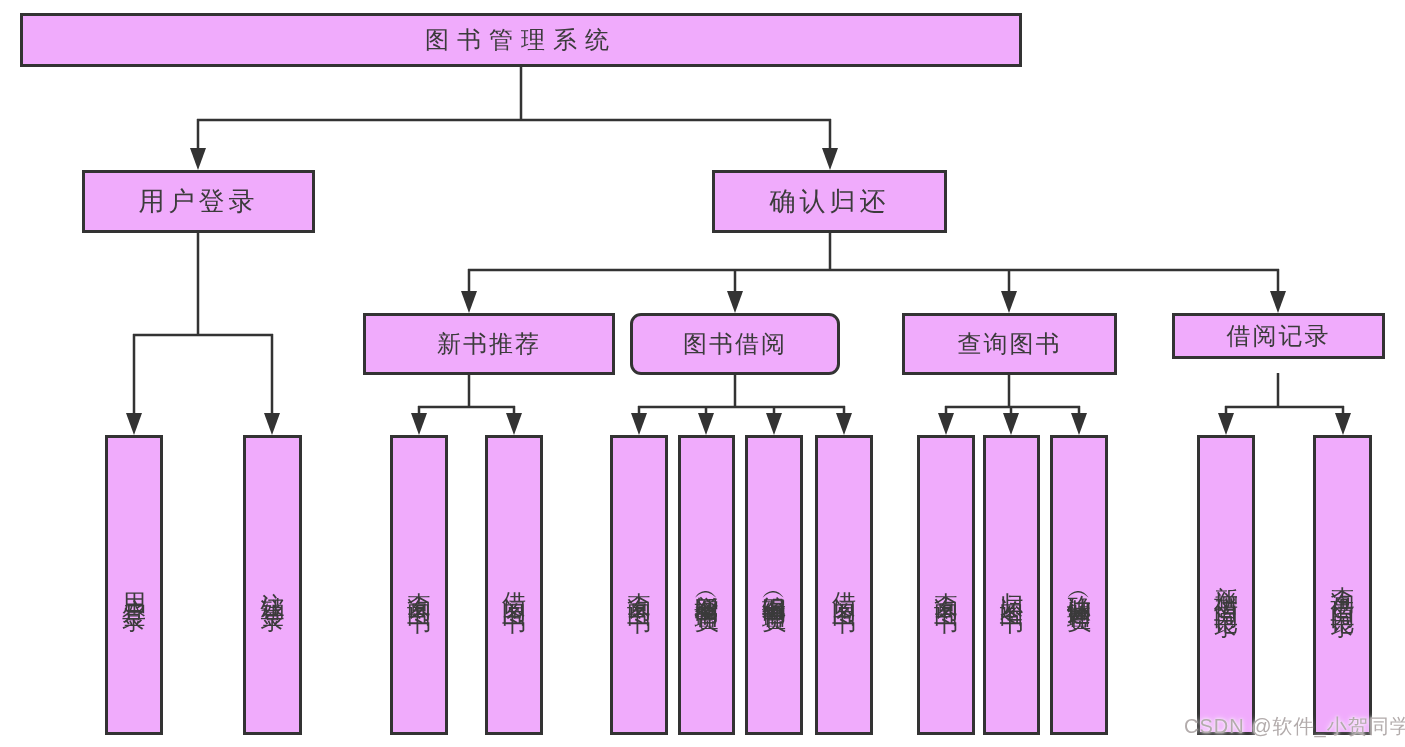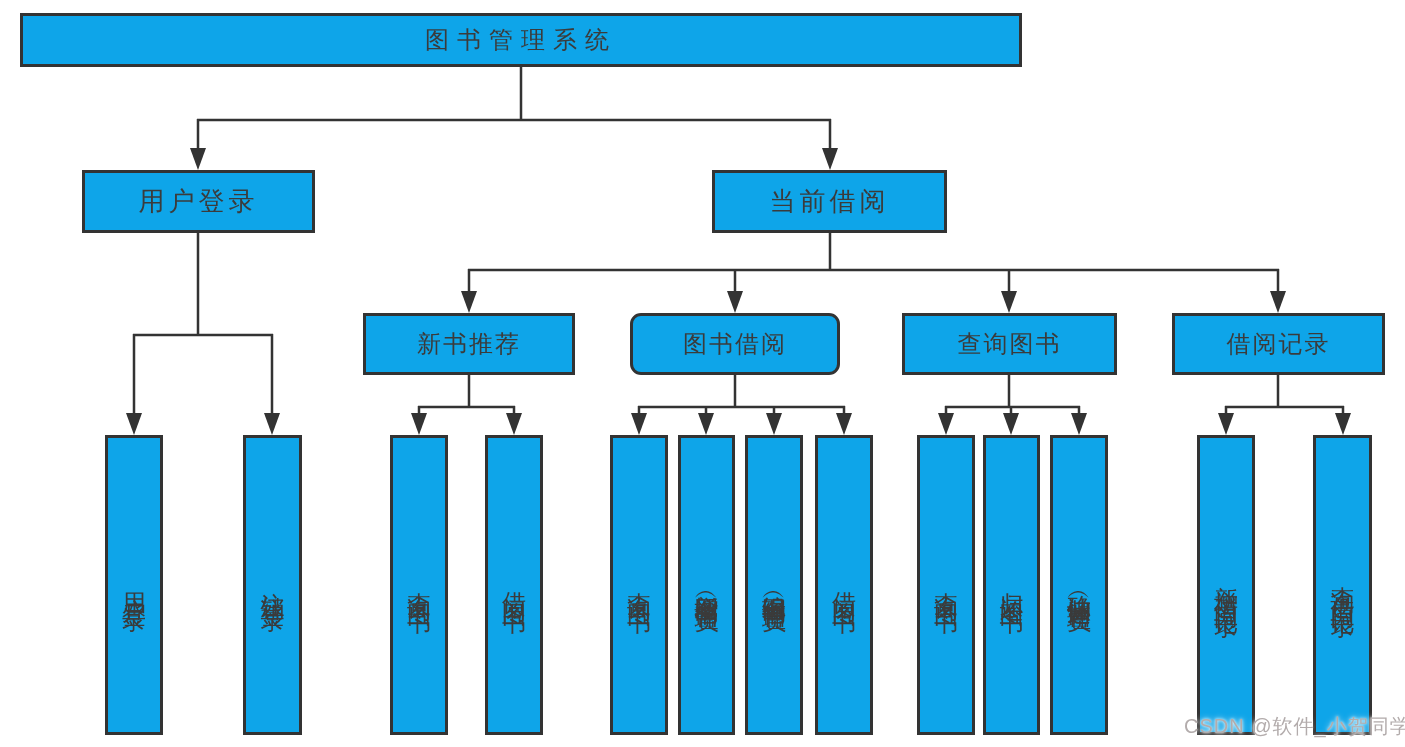--- a/index.html
+++ b/index.html
@@ -5,21 +5,21 @@
   * { margin: 0; padding: 0; box-sizing: border-box; }
   html, body { background: #ffffff; }
   body {
     width: 1405px; height: 747px;
     position: relative; overflow: hidden;
     font-family: "Liberation Sans", sans-serif;
   }
   .stage { position: absolute; inset: 0; }
   .node {
     position: absolute;
-    background: #0ea5e9;
+    background: #f0abfc;
     border: 3px solid #333333;
     display: flex; align-items: center; justify-content: center;
     color: #3b3b3b;
   }
   .root-node  { font-size: 24px; letter-spacing: 8px; }
   .l1-node    { font-size: 26px; letter-spacing: 4px; }
   .l2-node    { font-size: 24px; letter-spacing: 2px; }
   .v-node span {
     writing-mode: vertical-rl;
     text-orientation: mixed;
@@ -45,26 +45,26 @@
   }
 </style>
 </head>
 <body>
 
 <div class="stage">
 
   <div class="node root-node" style="left:20px; top:13px; width:1002px; height:54px;">图书管理系统</div>
 
   <div class="node l1-node" style="left:82px; top:170px; width:233px; height:63px;">用户登录</div>
-  <div class="node l1-node" style="left:712px; top:170px; width:235px; height:63px;">当前借阅</div>
+  <div class="node l1-node" style="left:712px; top:170px; width:235px; height:63px;">确认归还</div>
 
-  <div class="node l2-node" style="left:363px; top:313px; width:212px; height:62px;">新书推荐</div>
+  <div class="node l2-node" style="left:363px; top:313px; width:252px; height:62px;">新书推荐</div>
   <div class="node l2-node" style="left:630px; top:313px; width:210px; height:62px;border-radius:11px;">图书借阅</div>
   <div class="node l2-node" style="left:902px; top:313px; width:215px; height:62px;">查询图书</div>
-  <div class="node l2-node" style="left:1172px; top:313px; width:213px; height:62px;">借阅记录</div>
+  <div class="node l2-node" style="left:1172px; top:313px; width:213px; height:46px;">借阅记录</div>
 
   <div class="node v-node" style="left:105px; top:435px; width:58px; height:300px;">
     <span>用户登录</span>
   </div>
   <div class="node v-node" style="left:243px; top:435px; width:59px; height:300px;">
     <span>注销登录</span>
   </div>
 
   <div class="node v-node" style="left:390px; top:435px; width:58px; height:300px;">
     <span>查询图书</span>

